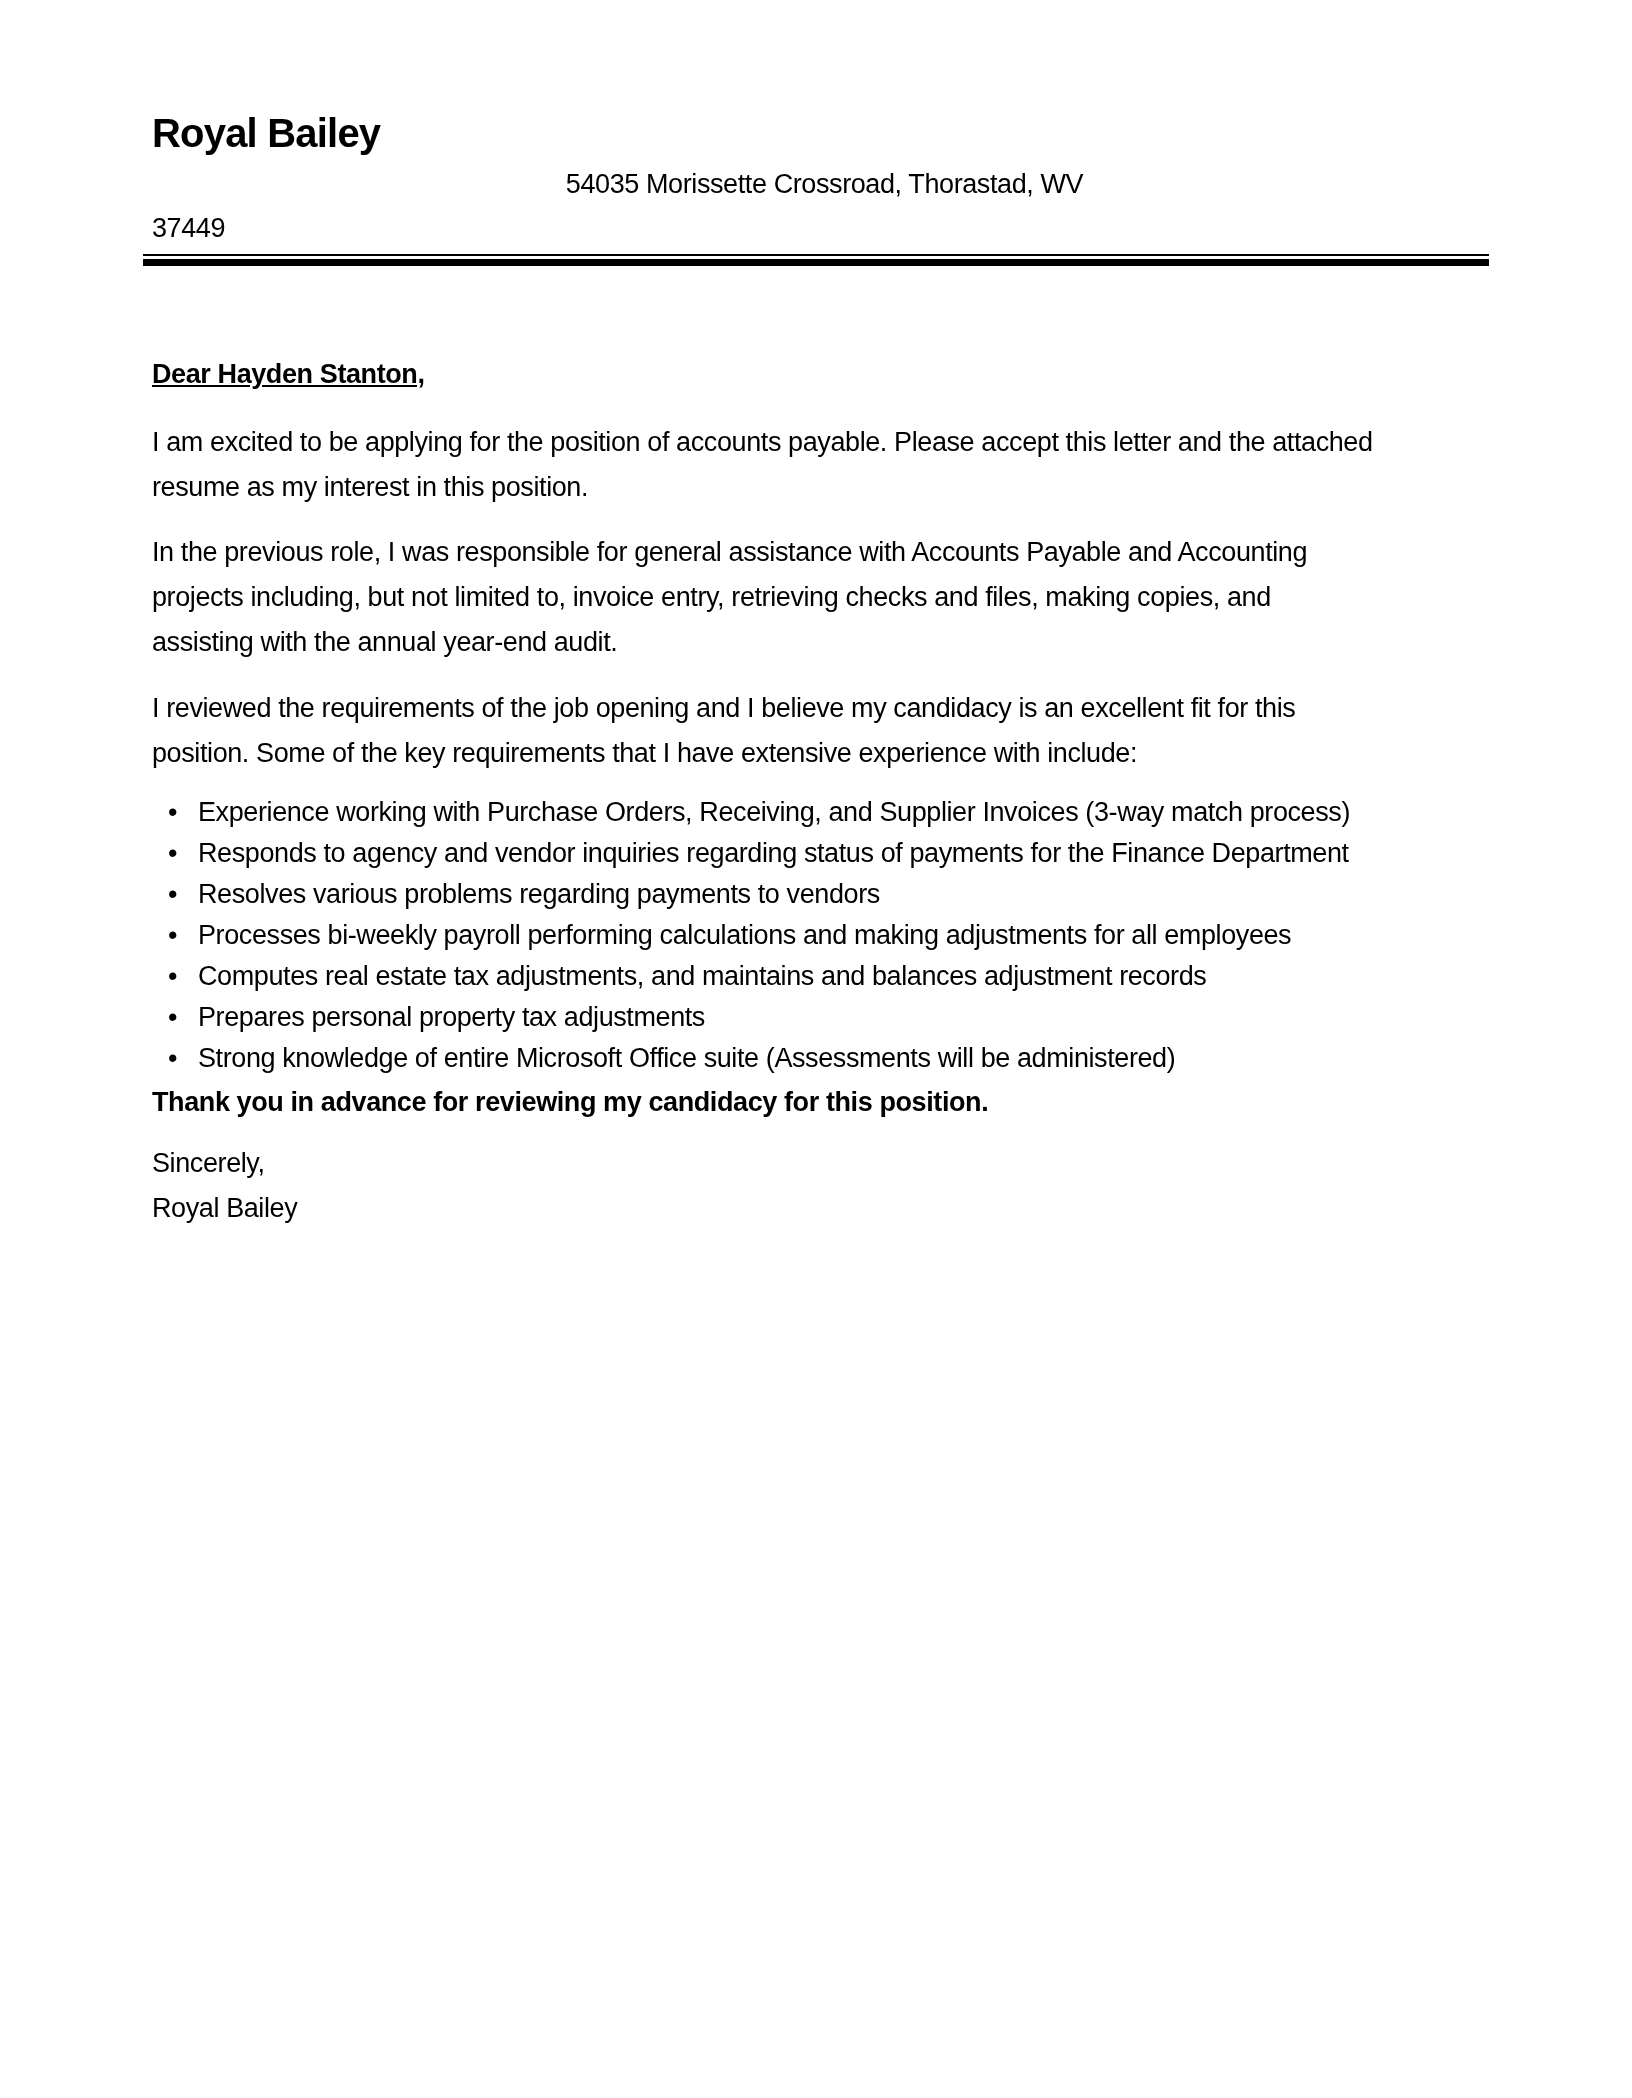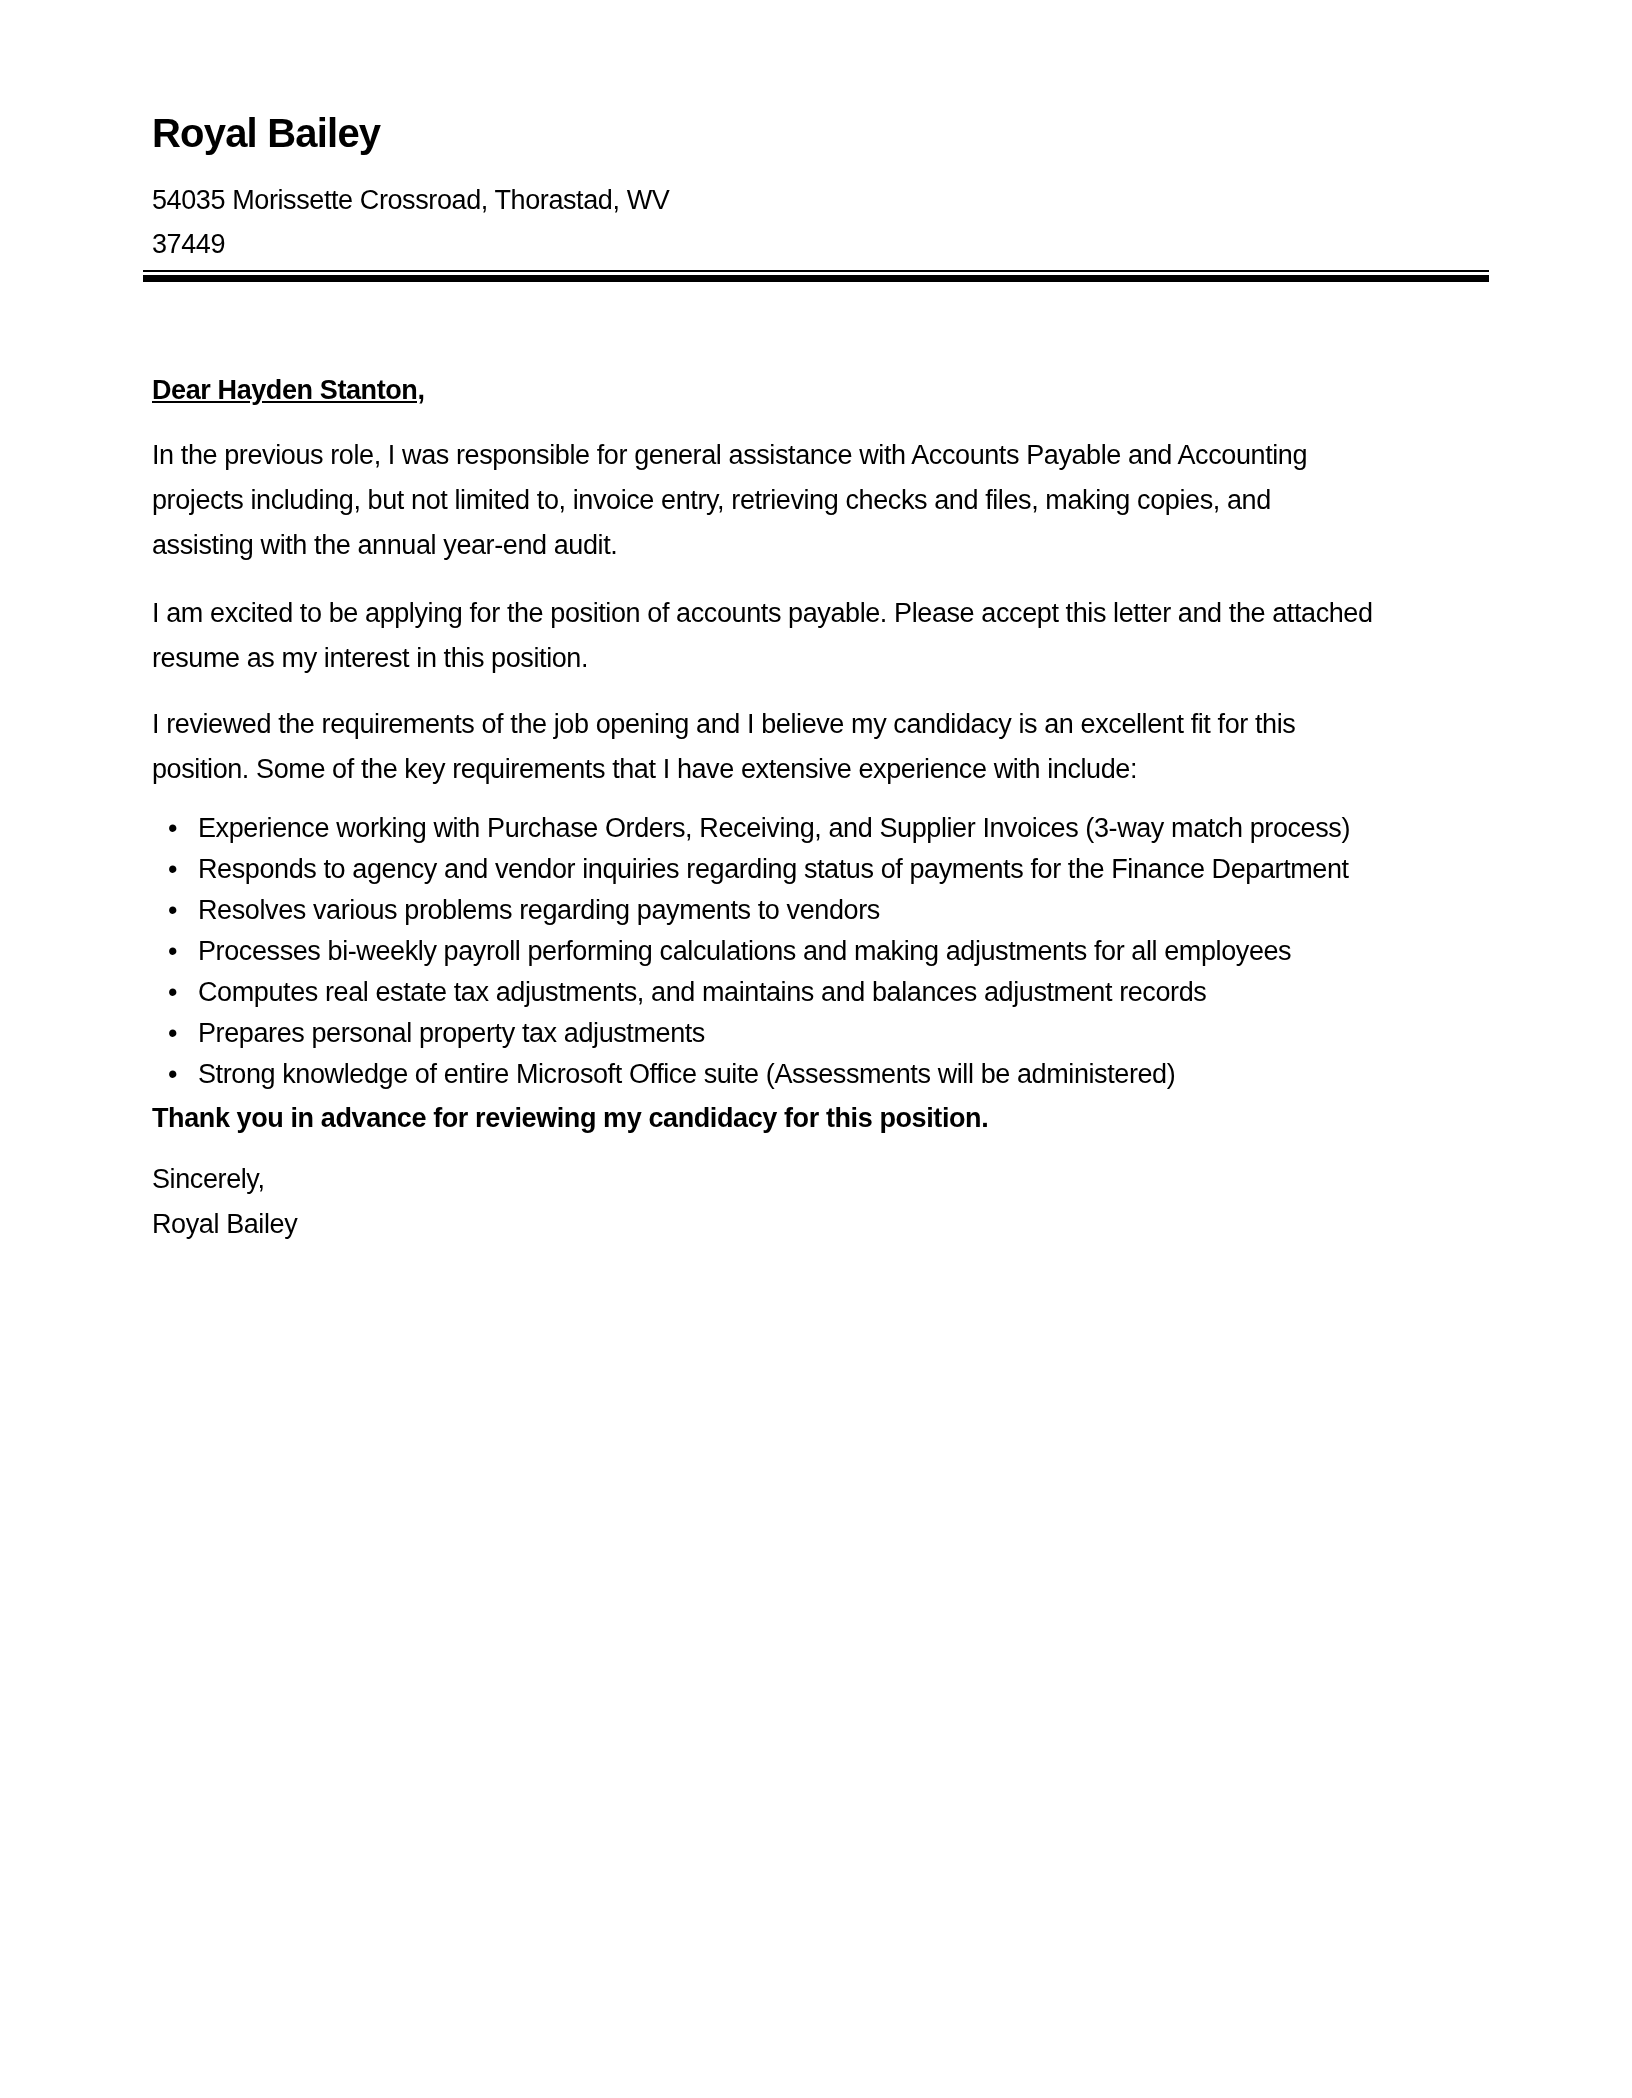--- a/index.html
+++ b/index.html
@@ -21,21 +21,21 @@
     margin: 0;
     font-size: 40px;
     line-height: 50px;
     font-weight: 700;
     letter-spacing: -0.8px;
   }
   .addr {
     line-height: 44px;
     font-weight: 400;
   }
-  .addr-first { margin-top: 20px; }
+  .addr-first { margin-top: 4px; text-align: center; }
   .separator {
     height: 3px;
     background: #ffffff;
     border-top: 2px solid #000000;
     border-bottom: 7px solid #000000;
     margin: 4px 8px 0 -9px;
   }
   .salutation {
     margin-top: 85px;
     line-height: 46px;
@@ -82,26 +82,26 @@
 
     <div>
       <h1 class="sender-name">Royal Bailey</h1>
       <div class="addr addr-first">54035 Morissette Crossroad, Thorastad, WV</div>
       <div class="addr">37449</div>
       <div class="separator"></div>
     </div>
 
     <div class="salutation">Dear Hayden Stanton,</div>
 
+    <div class="para para-1">I am excited to be applying for the position of accounts payable. Please accept this letter and the attached
+resume as my interest in this position.</div>
+
     <div class="para para-2">In the previous role, I was responsible for general assistance with Accounts Payable and Accounting
 projects including, but not limited to, invoice entry, retrieving checks and files, making copies, and
 assisting with the annual year-end audit.</div>
-
-    <div class="para para-1">I am excited to be applying for the position of accounts payable. Please accept this letter and the attached
-resume as my interest in this position.</div>
 
     <div class="para para-3">I reviewed the requirements of the job opening and I believe my candidacy is an excellent fit for this
 position. Some of the key requirements that I have extensive experience with include:</div>
 
     <ul class="req-list">
       <li>Experience working with Purchase Orders, Receiving, and Supplier Invoices (3-way match process)</li>
       <li>Responds to agency and vendor inquiries regarding status of payments for the Finance Department</li>
       <li>Resolves various problems regarding payments to vendors</li>
       <li>Processes bi-weekly payroll performing calculations and making adjustments for all employees</li>
       <li>Computes real estate tax adjustments, and maintains and balances adjustment records</li>

